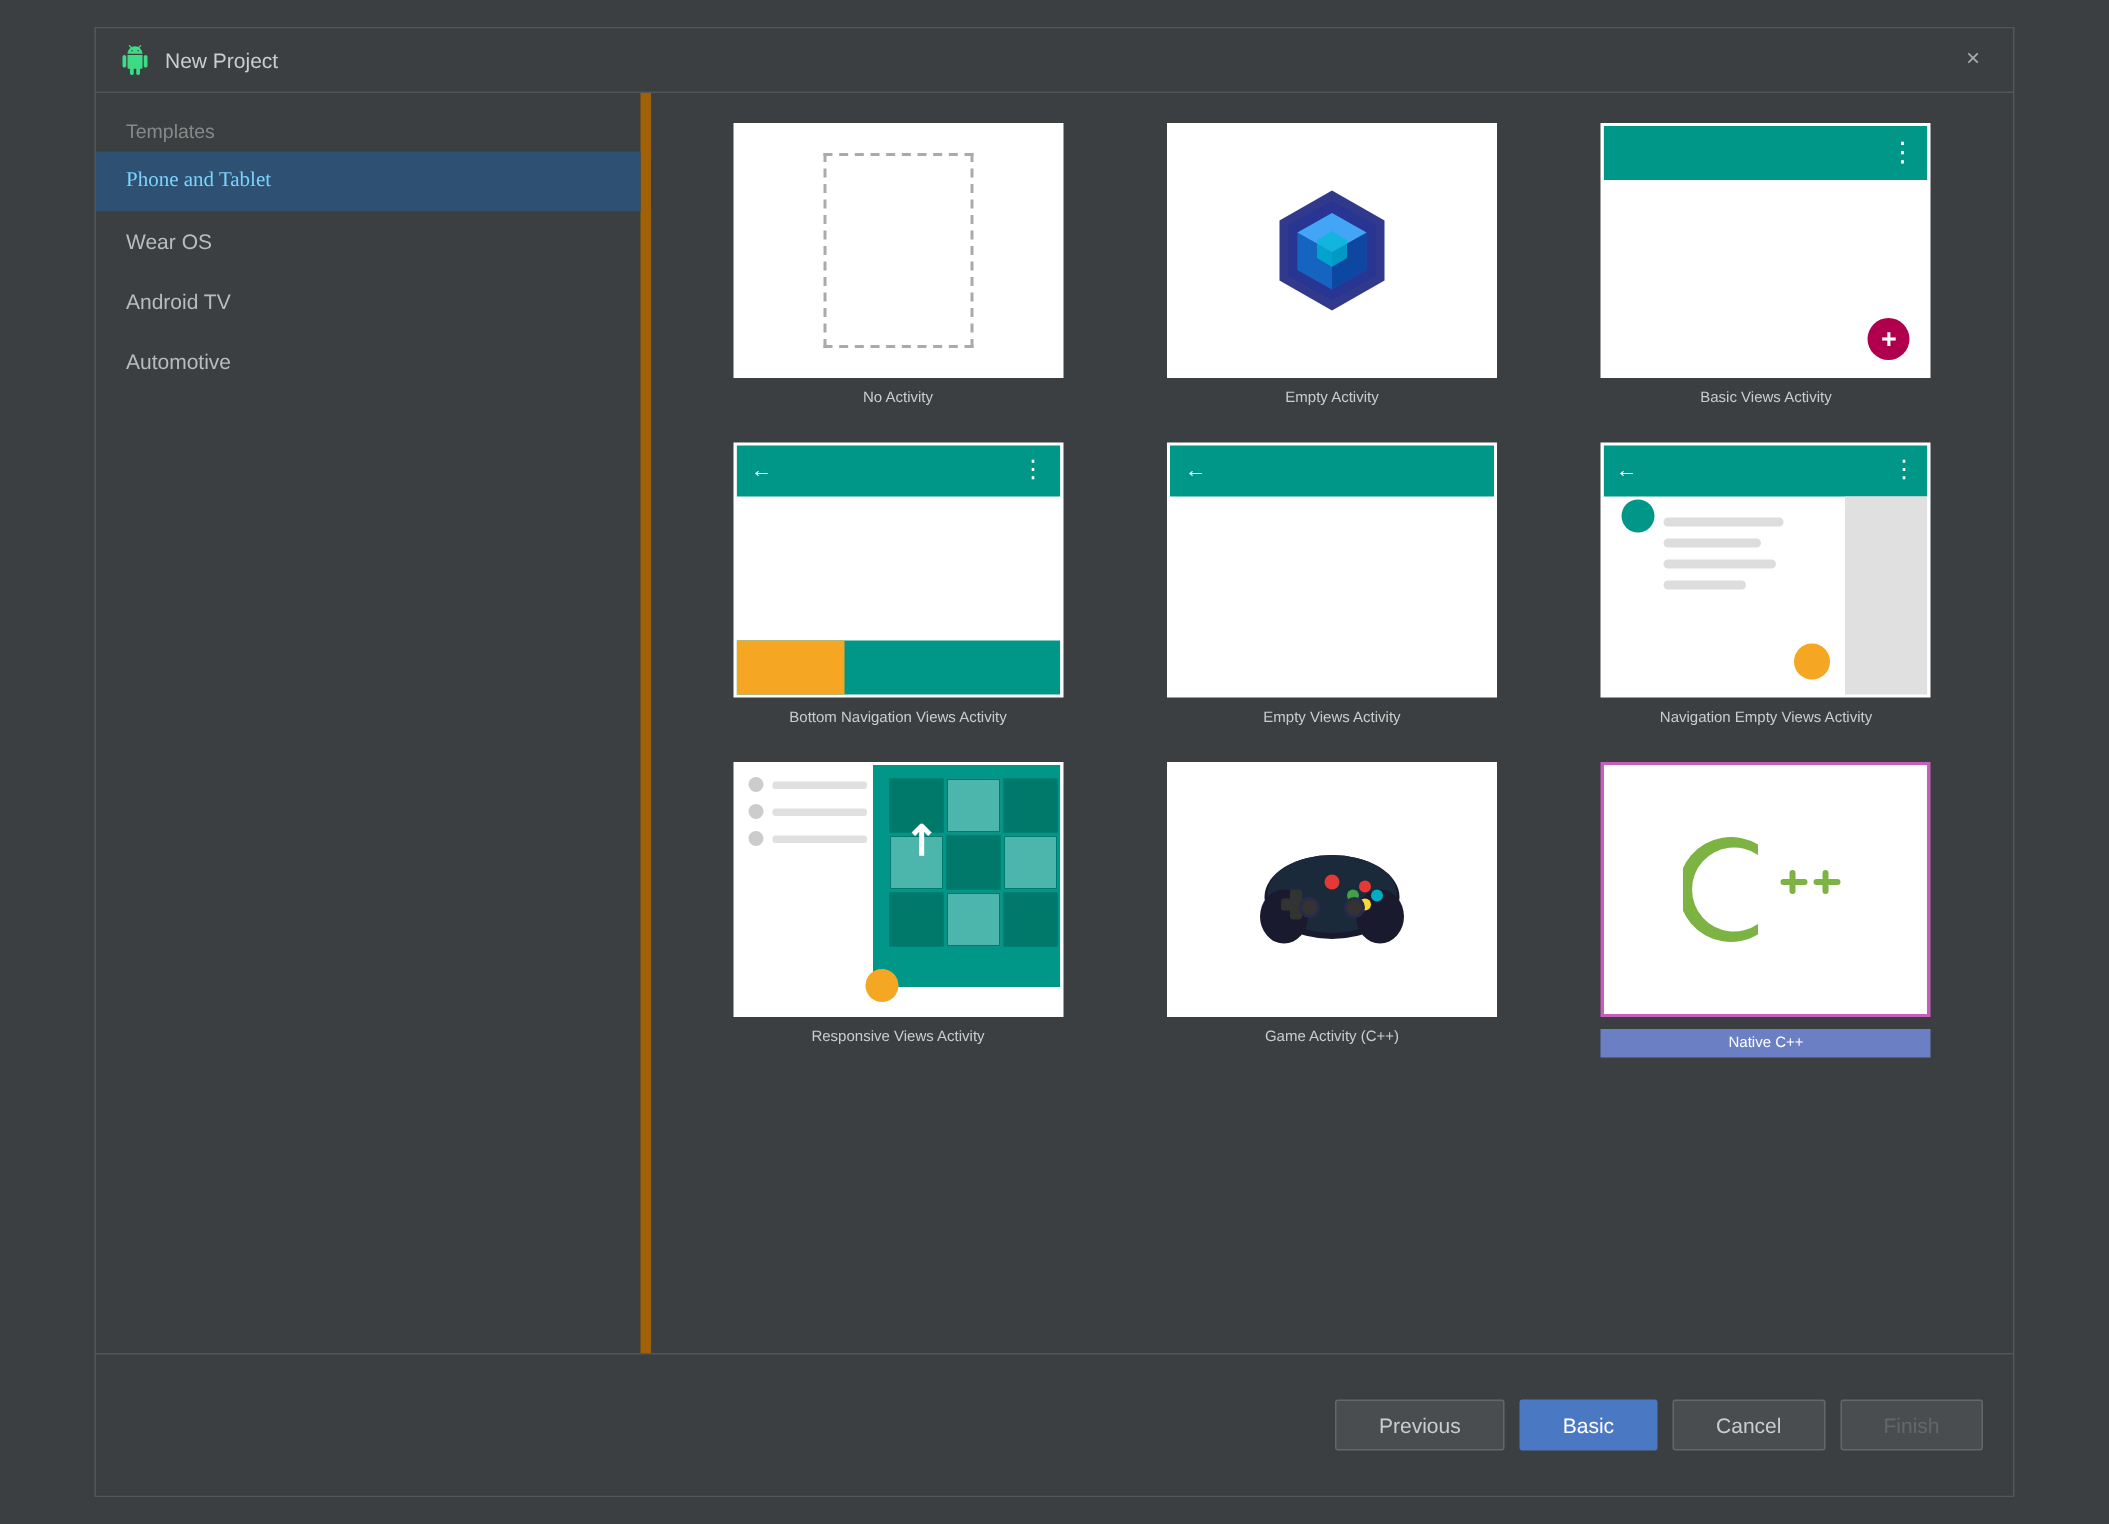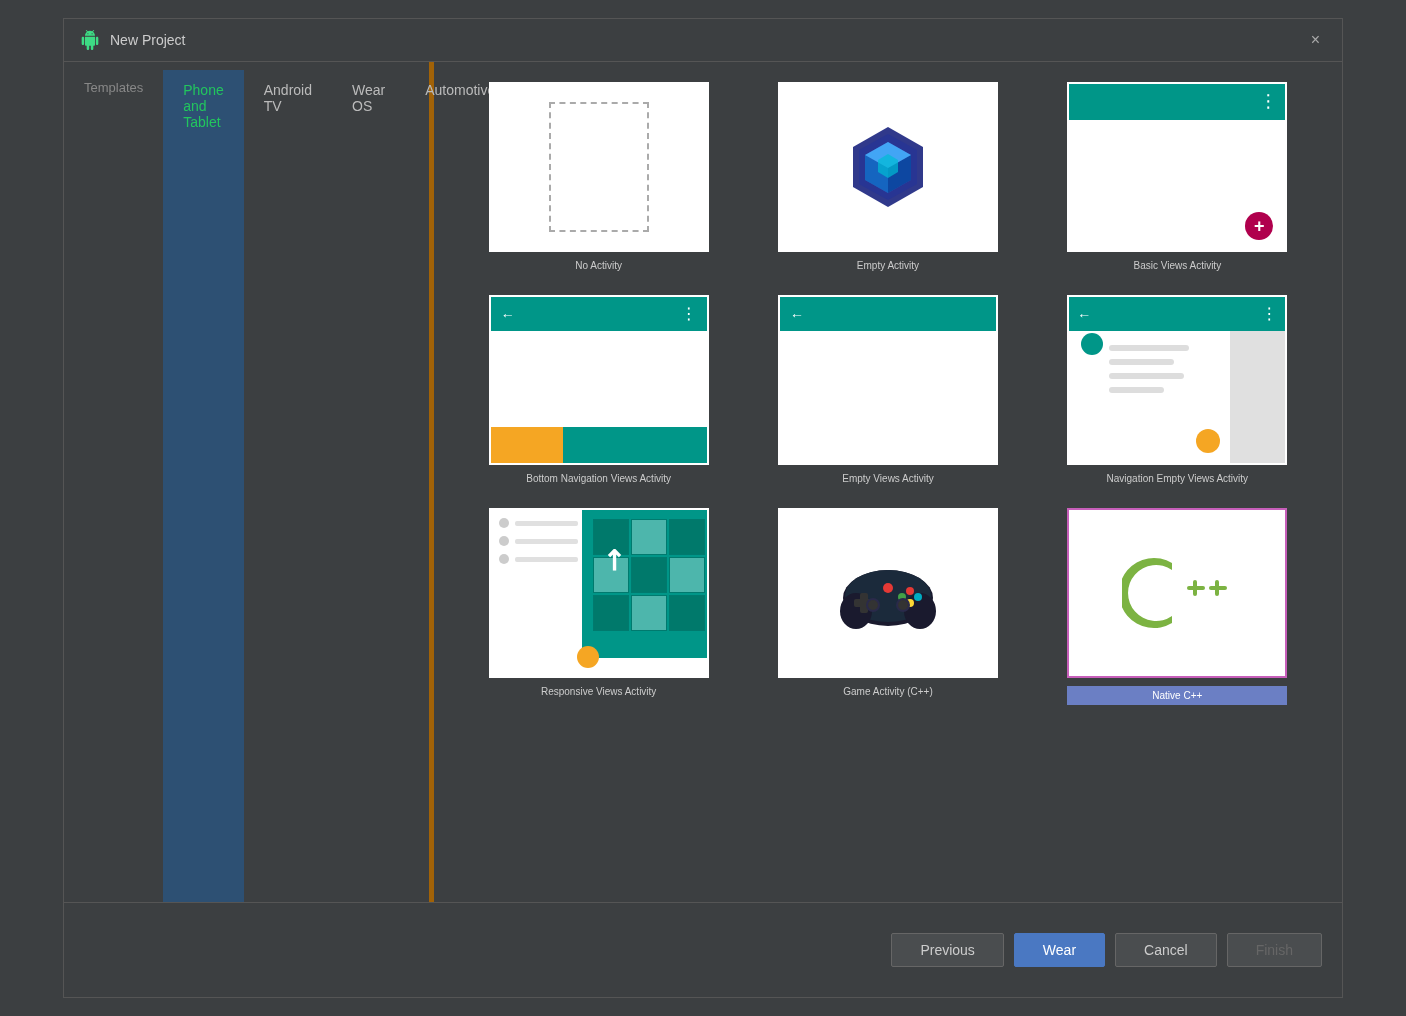--- a/index.html
+++ b/index.html
@@ -52,39 +52,40 @@
       padding: 2px 6px;
     }
     .content {
       display: flex;
       flex: 1;
       overflow: hidden;
     }
     .sidebar {
       width: 370px;
       background: #3c3f41;
-      border-right: 5px solid #a16207;
-      display: flex;
-      flex-direction: row;
+      border-right: 7px solid #a16207;
+      display: flex;
+      flex-direction: column;
       padding-top: 8px;
     }
     .sidebar-section-label {
       color: #888;
       font-size: 13px;
       padding: 10px 20px 6px 20px;
     }
     .sidebar-item {
       padding: 12px 20px;
       cursor: pointer;
       font-size: 14px;
       color: #bbb;
     }
     .sidebar-item.active {
       background: #2d5073;
-      color: #22c55e;
+      color: #7dd3fc;
+      font-family: Liberation Serif, serif;
     }
     .grid-area {
       flex: 1;
       overflow-y: auto;
       padding: 20px 30px;
       display: grid;
       grid-template-columns: repeat(3, 1fr);
       gap: 24px 20px;
       align-content: start;
     }
@@ -427,24 +428,24 @@
   </div>
 
   <div class="content">
 
     <div class="sidebar">
       <div class="sidebar-section-label">Templates</div>
       <div class="sidebar-item active">
         <span>Phone and Tablet</span>
       </div>
       <div class="sidebar-item">
+        <span>Wear OS</span>
+      </div>
+      <div class="sidebar-item">
         <span>Android TV</span>
-      </div>
-      <div class="sidebar-item">
-        <span>Wear OS</span>
       </div>
       <div class="sidebar-item">
         <span>Automotive</span>
       </div>
     </div>
 
     <div class="grid-area">
 
       <div class="template-card">
         <div class="card-image-wrapper">
@@ -627,17 +628,17 @@
           </div>
         </div>
         <div class="card-label" style="background:#6b7fc4;color:#fff;width:220px;padding:4px 0;text-align:center;">Native C++</div>
       </div>
 
     </div>
   </div>
 
   <div class="footer">
     <button class="btn">Previous</button>
-    <button class="btn primary">Wear</button>
+    <button class="btn primary">Basic</button>
     <button class="btn">Cancel</button>
     <button class="btn" disabled="">Finish</button>
   </div>
 </div>
 
 </body></html>

